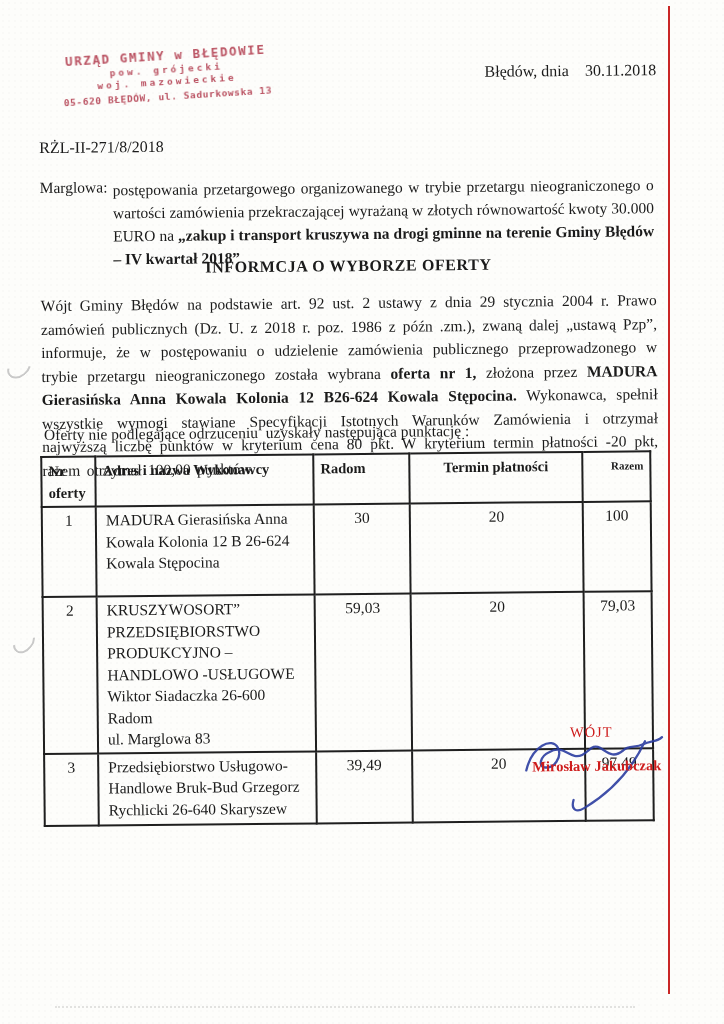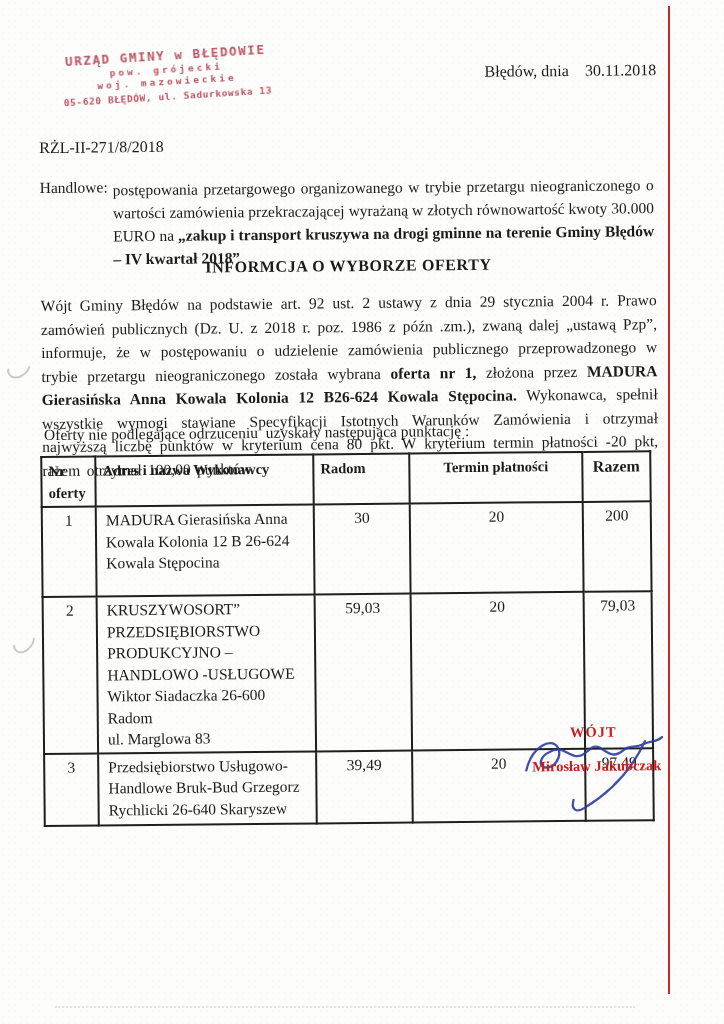--- a/index.html
+++ b/index.html
@@ -71,33 +71,33 @@
   .offers-table col.c-name{width:218px;}
   .offers-table col.c-cena{width:96px;}
   .offers-table col.c-termin{width:173px;}
   .offers-table col.c-razem{width:68px;}
   .offers-table th,.offers-table td{
     border:2px solid #1f1f1f;vertical-align:top;
     font-size:15.5px;line-height:21.5px;padding:2px 6px;
   }
   .offers-table th{font-size:14.5px;text-align:left;padding-top:3px;height:38px;}
   .offers-table th.h-termin{text-align:center;}
-  .offers-table th.h-razem{text-align:center;font-size:16px;}
+  .offers-table th.h-razem{text-align:right;font-size:11px;}
   .offers-table td{white-space:pre-line;}
   .offers-table td.col-nr{text-align:center;}
   .offers-table td.col-name{padding-left:9px;}
   .offers-table td.col-cena,.offers-table td.col-termin,.offers-table td.col-razem{text-align:center;}
   .offers-table tbody tr:nth-child(1) td{height:84px;}
   .offers-table tbody tr:nth-child(2) td{height:140px;}
   .offers-table tbody tr:nth-child(3) td{height:66px;}
 
   
   .sig-block{position:absolute;left:495px;top:708px;width:190px;height:110px;}
   .sig-title{
-    position:absolute;left:72px;top:18px;font-size:14.5px;font-weight:bold;
+    position:absolute;left:72px;top:18px;font-size:14.5px;font-weight:normal;
     letter-spacing:1px;color:#ce1c1c;
   }
   .sig-name{
     position:absolute;left:34px;top:52px;font-size:14.5px;font-weight:bold;
     color:#ce1c1c;white-space:nowrap;
   }
   .sig-ink{position:absolute;left:18px;top:8px;}
 
   .bold{font-weight:bold;}
 </style>
@@ -117,21 +117,21 @@
       <div class="l1">URZĄD GMINY w BŁĘDOWIE</div>
       <div class="l2">pow. grójecki</div>
       <div class="l3">woj. mazowieckie</div>
       <div class="l4">05-620 BŁĘDÓW, ul. Sadurkowska 13</div>
     </div>
 
     <div class="date-line">Błędów, dnia    30.11.2018</div>
     <div class="ref-number">RŻL-II-271/8/2018</div>
 
     <div class="subject">
-      <div class="label">Handlowe:</div>
+      <div class="label">Marglowa:</div>
       <div class="text"><span>postępowania przetargowego organizowanego w trybie przetargu nieograniczonego o wartości zamówienia przekraczającej wyrażaną w złotych równowartość kwoty 30.000 EURO na </span><span class="bold">„zakup i transport kruszywa na drogi gminne  na terenie Gminy Błędów – IV kwartał 2018”</span></div>
     </div>
 
     <div class="heading">INFORMCJA O WYBORZE OFERTY</div>
 
     <div class="body-par"><span>Wójt Gminy Błędów na podstawie art. 92 ust. 2 ustawy z dnia 29 stycznia 2004 r. Prawo zamówień publicznych (Dz. U. z 2018 r. poz. 1986 z późn .zm.), zwaną dalej „ustawą Pzp”, informuje, że w postępowaniu o udzielenie zamówienia publicznego przeprowadzonego w trybie przetargu nieograniczonego została wybrana </span><span class="bold">oferta nr 1,</span><span> złożona  przez </span><span class="bold">MADURA Gierasińska Anna Kowala Kolonia 12 B26-624 Kowala Stępocina.</span><span> Wykonawca, spełnił wszystkie wymogi stawiane Specyfikacji Istotnych Warunków Zamówienia i otrzymał najwyższą liczbę punktów w kryterium cena 80 pkt. W kryterium  termin płatności -20 pkt, razem otrzymał 100,00 punktów.</span></div>
 
     <div class="offers-line">Oferty nie podlegające odrzuceniu  uzyskały następująca punktację :</div>
 
     <table class="offers-table">
@@ -152,21 +152,21 @@
         </tr>
       </thead>
       <tbody>
           <tr>
             <td class="col-nr">1</td>
             <td class="col-name">MADURA Gierasińska Anna
 Kowala Kolonia 12 B 26-624
 Kowala Stępocina</td>
             <td class="col-cena">30</td>
             <td class="col-termin">20</td>
-            <td class="col-razem">200</td>
+            <td class="col-razem">100</td>
           </tr>
           <tr>
             <td class="col-nr">2</td>
             <td class="col-name">KRUSZYWOSORT”
 PRZEDSIĘBIORSTWO
 PRODUKCYJNO –
 HANDLOWO -USŁUGOWE
 Wiktor Siadaczka 26-600 Radom
 ul. Marglowa 83</td>
             <td class="col-cena">59,03</td>

